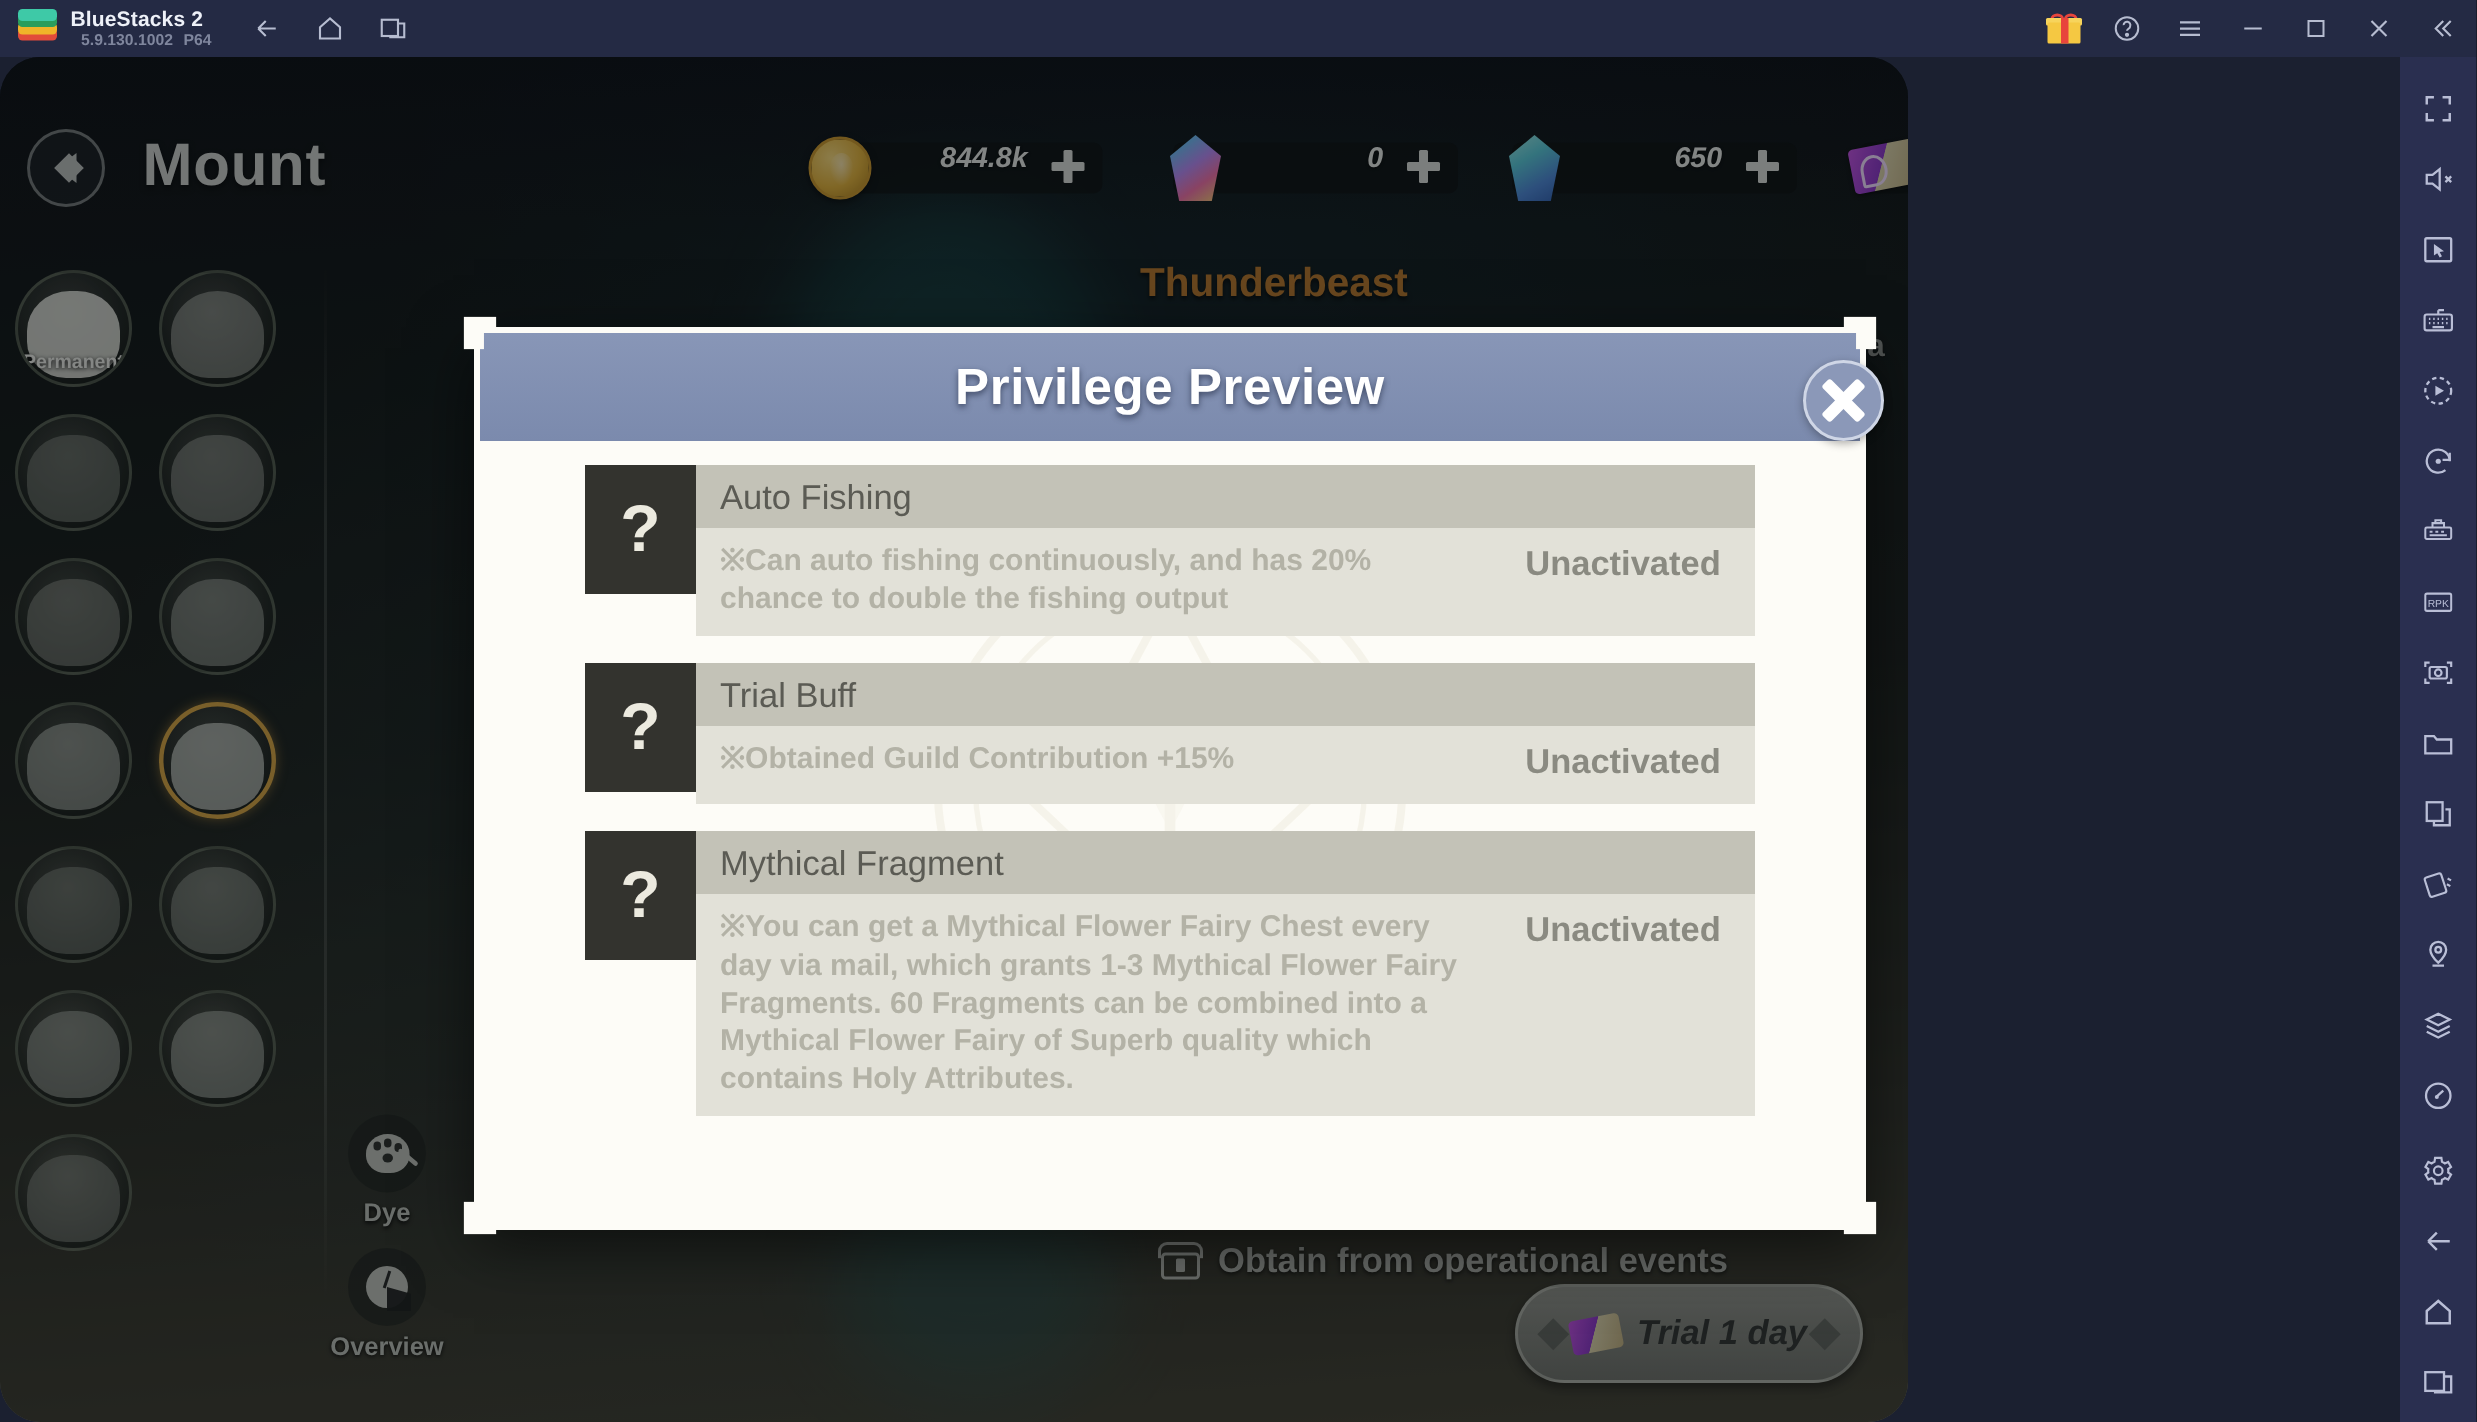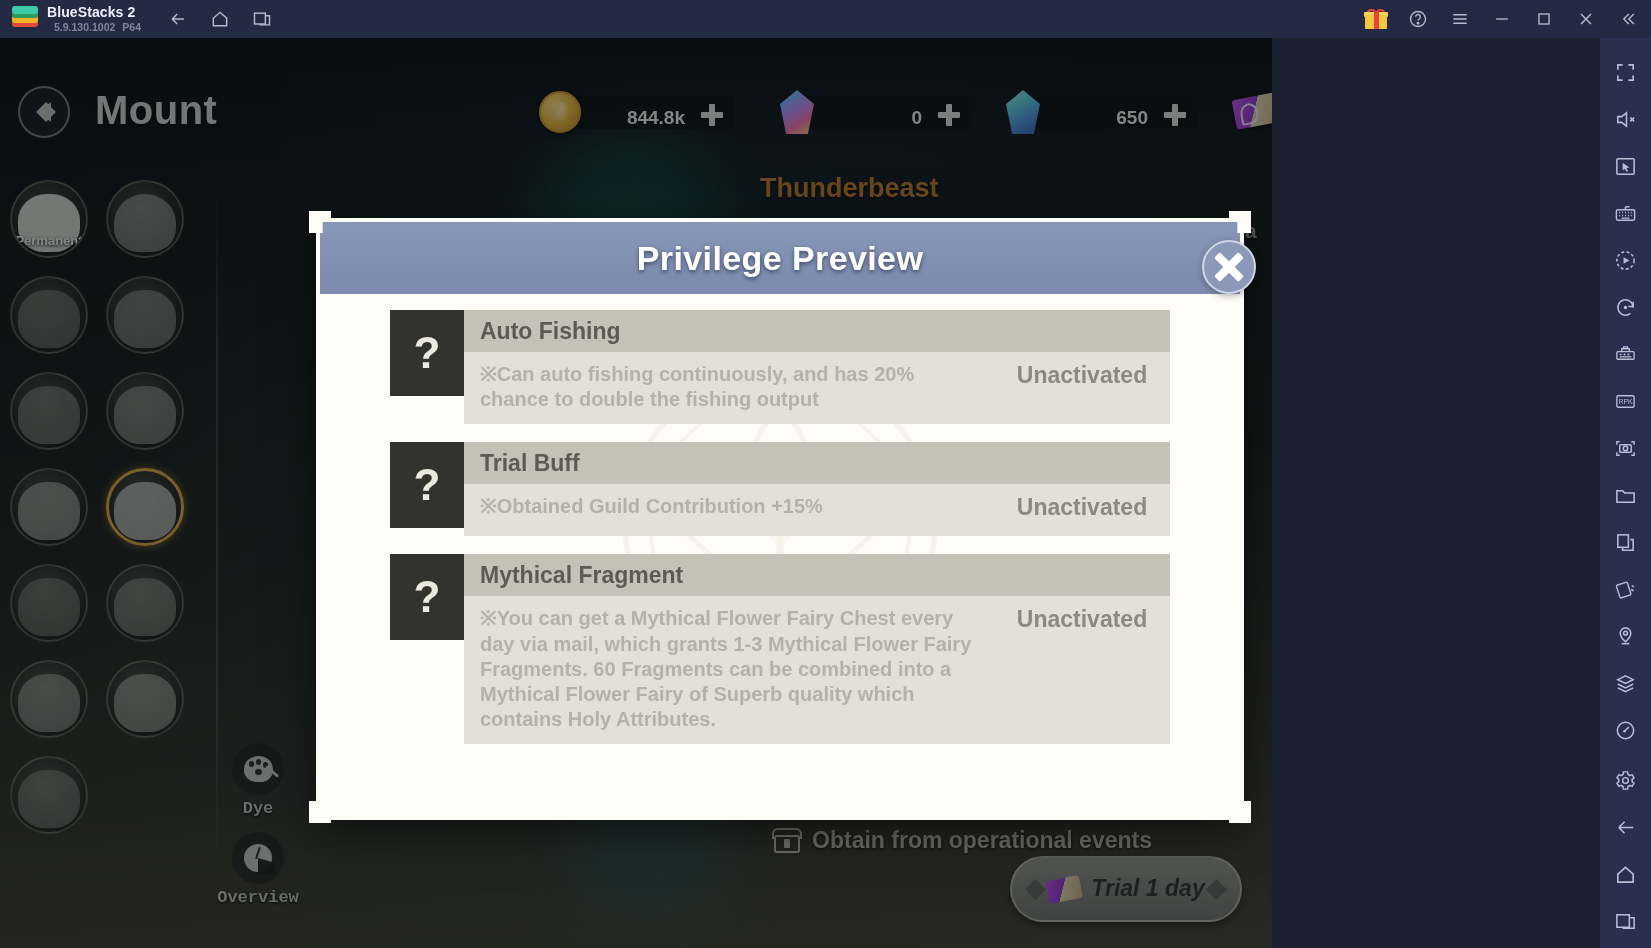--- a/index.html
+++ b/index.html
@@ -38,20 +38,21 @@
   .gift .box{position:absolute;left:0;top:6px;width:22px;height:14px;background:#f5c842;border-radius:1px;}
   .gift .lid{position:absolute;left:-1px;top:3px;width:24px;height:5px;background:#f7d45c;border-radius:1px;}
   .gift .rib{position:absolute;left:8.5px;top:3px;width:5px;height:17px;background:#e8453c;}
   .gift .bowl{position:absolute;left:2px;top:0px;width:9px;height:7px;border:2.4px solid #e8453c;border-radius:50% 50% 0 0;}
   .gift .bowr{position:absolute;left:11px;top:0px;width:9px;height:7px;border:2.4px solid #e8453c;border-radius:50% 50% 0 0;}
 
   
   #game{
     position:absolute;left:0;top:38px;width:1272px;height:910px;
     overflow:hidden;
+    border-radius:27px;
   }
   #bg{
     position:absolute;inset:0;
     background:
       radial-gradient(circle at 38% 58%, rgba(60,120,120,.30) 0%, rgba(0,0,0,0) 46%),
       radial-gradient(circle at 62% 22%, rgba(20,70,90,.45) 0%, rgba(0,0,0,0) 50%),
       linear-gradient(176deg,#10161c 0%,#17221f 22%,#2b332a 48%,#4d5140 72%,#6b6a52 88%,#7d7a5e 100%);
   }
   #bgdark{
     position:absolute;inset:0;
@@ -65,21 +66,21 @@
   #backbtn{position:absolute;left:18px;top:48px;width:52px;height:52px;border-radius:50%;
     background:rgba(30,36,40,.55);border:2px solid rgba(190,195,195,.55);
     display:flex;align-items:center;justify-content:center;cursor:pointer;}
   #backbtn .gem{width:0;height:0;border-top:10px solid transparent;border-bottom:10px solid transparent;border-right:13px solid #b9bdbb;position:relative;}
   #backbtn .gem:after{content:"";position:absolute;left:1px;top:-7px;width:14px;height:14px;background:#b9bdbb;transform:rotate(45deg);}
   #ptitle{position:absolute;left:95px;top:50px;font-size:40px;font-weight:bold;color:#c8ccc9;
     text-shadow:0 2px 4px rgba(0,0,0,.7);letter-spacing:.5px;}
 
   .cur{position:absolute;top:57px;height:34px;display:flex;align-items:center;}
   .cur .pill{height:34px;border-radius:6px;background:rgba(10,14,14,.72);
-    display:flex;align-items:flex-end;padding-left:48px;padding-right:6px;}
+    display:flex;align-items:flex-start;padding-left:48px;padding-right:6px;font-style:italic;}
   .cur .val{color:#e4e7e4;font-size:19px;font-weight:bold;text-align:right;min-width:92px;
     text-shadow:0 1px 2px rgba(0,0,0,.8);}
   .cur .plus{width:34px;height:30px;margin-left:10px;position:relative;flex:none;}
   .cur .plus:before,.cur .plus:after{content:"";position:absolute;background:#d8dbd8;border-radius:1px;}
   .cur .plus:before{left:6px;top:12.5px;width:22px;height:6px;}
   .cur .plus:after{left:14px;top:4.5px;width:6px;height:22px;}
   .cur .icn{position:absolute;left:-6px;top:-5px;width:48px;height:46px;}
 
   .coin{width:42px;height:42px;border-radius:50%;
     background:radial-gradient(circle at 35% 32%,#f5d77a 0%,#e0b038 55%,#a97c1a 100%);
@@ -122,21 +123,21 @@
     font-size:13px;font-weight:bold;color:#e7e9e4;text-shadow:0 1px 3px #000;}
   .mthumb.light .blob{background:rgba(225,228,220,.88);}
 
   #divline{position:absolute;left:216px;top:140px;width:2px;height:690px;
     background:linear-gradient(180deg,rgba(200,205,195,0),rgba(200,205,195,.16) 25%,rgba(200,205,195,.16) 78%,rgba(200,205,195,0));}
 
   
   .toolbtn{position:absolute;width:52px;height:52px;border-radius:50%;
     background:rgba(26,30,28,.62);display:flex;align-items:center;justify-content:center;cursor:pointer;}
   .toolbtn .lbl{position:absolute;top:56px;left:50%;transform:translateX(-50%);
-    font-size:17px;font-weight:bold;color:#b9bdb6;white-space:nowrap;text-shadow:0 1px 3px #000;font-family:Liberation Mono, monospace;}
+    font-size:17px;font-weight:bold;color:#b9bdb6;white-space:nowrap;text-shadow:0 1px 3px #000;}
   #btnDye{left:232px;top:705px;}
   #btnOverview{left:232px;top:794px;}
   .palette{width:29px;height:26px;border-radius:52% 52% 46% 46%;background:#bcc0b9;position:relative;}
   .palette i{position:absolute;width:5.5px;height:5.5px;border-radius:50%;background:#2a2e2b;}
   .palette .d1{left:5px;top:5px;} .palette .d2{left:12px;top:3px;} .palette .d3{left:19px;top:6px;}
   .palette .hole{left:11px;top:13px;width:7px;height:6px;border-radius:50%;background:#2a2e2b;}
   .brush{position:absolute;left:20px;top:14px;width:16px;height:3.2px;background:#bcc0b9;transform:rotate(40deg);border-radius:2px;}
   .pie{width:28px;height:28px;border-radius:50%;background:#bcc0b9;position:relative;}
   .pie:after{content:"";position:absolute;left:14px;top:14px;width:16px;height:16px;
     background:rgba(26,30,28,.95);clip-path:polygon(0 0,100% 28%,100% 100%,0 100%);}
@@ -199,21 +200,21 @@
     background:#fdfcf7;padding:16px 70px 0 70px;overflow:hidden;}
   #watermark{position:absolute;left:50%;top:40px;transform:translateX(-50%);
     width:360px;height:420px;opacity:.10;pointer-events:none;}
 
   .privrow{position:relative;margin-bottom:18px;display:flex;}
   .pr-icon{width:74px;height:86px;background:#33332e;flex:none;
     display:flex;align-items:center;justify-content:center;position:relative;z-index:2;}
   .pr-icon span{font-size:44px;font-weight:bold;color:#eceadf;line-height:1;}
   .pr-right{flex:1;position:relative;}
   .pr-title{height:42px;background:#c3c2b7;display:flex;align-items:center;
-    padding-left:16px;font-size:23px;font-weight:bold;color:#5b5b54;}
+    padding-left:16px;font-size:23px;font-weight:normal;color:#5b5b54;}
   .pr-bot{background:#e2e1d8;display:flex;align-items:flex-start;padding:10px 0 12px 16px;min-height:52px;}
   .pr-desc{flex:1;font-size:20px;font-weight:bold;line-height:1.26;color:#b3b2a6;padding-right:12px;}
   .pr-state{width:176px;flex:none;font-size:23px;font-weight:bold;color:#8a8a81;
     display:flex;align-items:center;justify-content:center;}
   .privrow .pr-icon{margin-right:0;}
   .privrow.tall .pr-bot{min-height:148px;}
   .privrow.tall .pr-state{align-items:center;}
 
   
   #rsbar{position:absolute;right:0;top:38px;width:51px;height:910px;background:#2a2f50;

